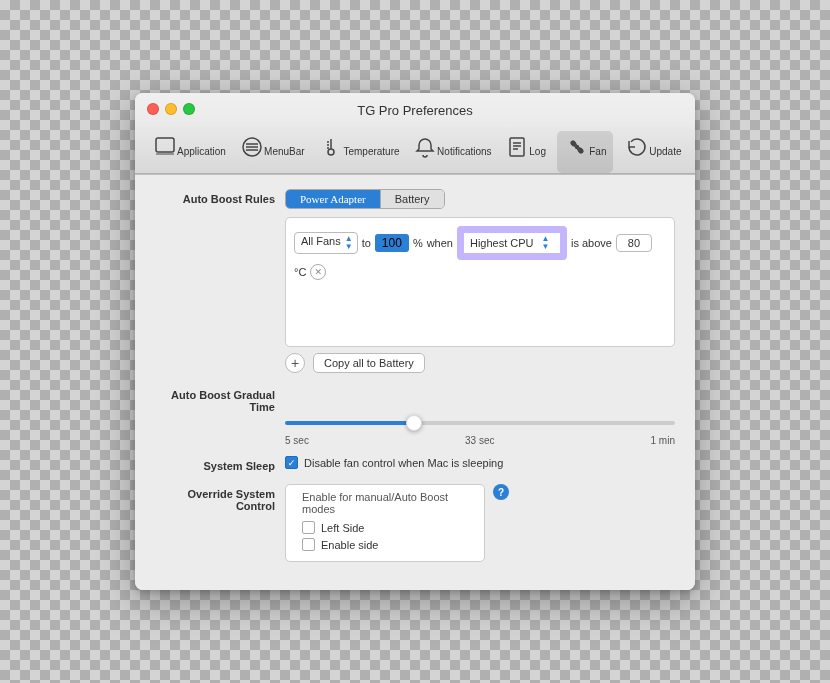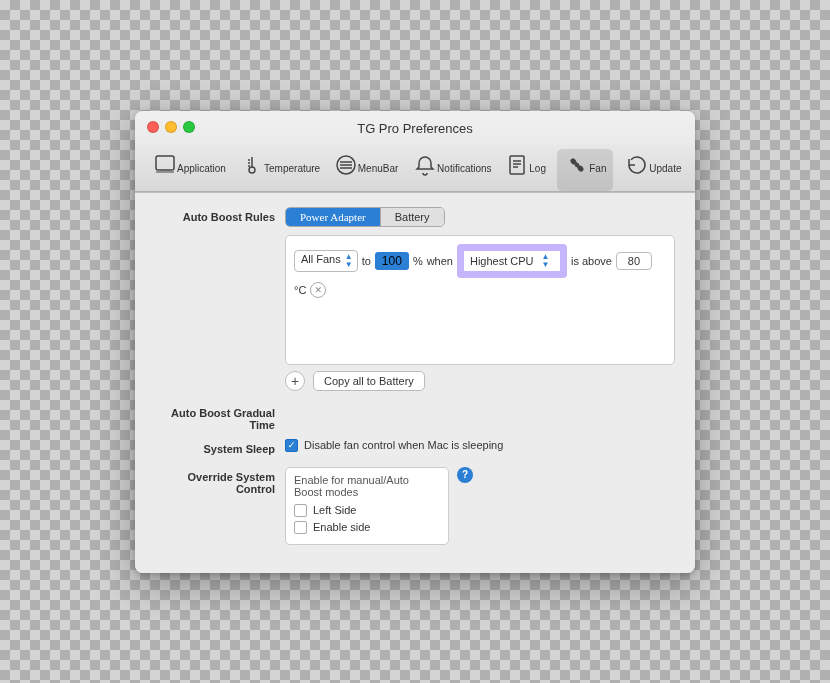--- a/index.html
+++ b/index.html
@@ -343,22 +343,22 @@
     .checkbox-label {
       font-size: 11px;
       color: #333;
     }
 
     
     .override-box {
       background: white;
       border: 1px solid #ccc;
       border-radius: 5px;
-      padding: 6px 8px;
-      width: 164px;
+      padding: 6px 16px;
+      width: 200px;
     }
     .override-title {
       font-size: 11px;
       color: #555;
       margin-bottom: 6px;
     }
     .override-row {
       display: flex;
       align-items: center;
       gap: 6px;
@@ -410,39 +410,39 @@
             <rect x="3" y="3" width="18" height="14" rx="2"></rect>
             <line x1="3" y1="19" x2="21" y2="19" stroke-width="1.2"></line>
           </svg>
         </div>
         <span class="toolbar-label">Application</span>
       </div>
 
       <div class="toolbar-item">
         <div class="toolbar-icon">
           <svg viewBox="0 0 24 24" fill="none" stroke="#444" stroke-width="1.5">
+            <circle cx="12" cy="12" r="9"></circle>
+            <line x1="6" y1="9" x2="18" y2="9"></line>
+            <line x1="6" y1="12" x2="18" y2="12"></line>
+            <line x1="6" y1="15" x2="18" y2="15"></line>
+          </svg>
+        </div>
+        <span class="toolbar-label">MenuBar</span>
+      </div>
+
+      <div class="toolbar-item">
+        <div class="toolbar-icon">
+          <svg viewBox="0 0 24 24" fill="none" stroke="#444" stroke-width="1.5">
             <path d="M12 4 v10 m0 0 a3 3 0 1 0 0 6 a3 3 0 0 0 0-6z"></path>
             <line x1="8" y1="7" x2="10" y2="7"></line>
             <line x1="8" y1="10" x2="10" y2="10"></line>
             <line x1="8" y1="13" x2="10" y2="13"></line>
           </svg>
         </div>
         <span class="toolbar-label">Temperature</span>
-      </div>
-
-      <div class="toolbar-item">
-        <div class="toolbar-icon">
-          <svg viewBox="0 0 24 24" fill="none" stroke="#444" stroke-width="1.5">
-            <circle cx="12" cy="12" r="9"></circle>
-            <line x1="6" y1="9" x2="18" y2="9"></line>
-            <line x1="6" y1="12" x2="18" y2="12"></line>
-            <line x1="6" y1="15" x2="18" y2="15"></line>
-          </svg>
-        </div>
-        <span class="toolbar-label">MenuBar</span>
       </div>
 
       <div class="toolbar-item">
         <div class="toolbar-icon">
           <svg viewBox="0 0 24 24" fill="none" stroke="#444" stroke-width="1.5">
             <path d="M6 10 a6 6 0 0 1 12 0 v4 l2 2 H4 l2-2 z"></path>
             <path d="M10 20 a2 2 0 0 0 4 0"></path>
           </svg>
         </div>
         <span class="toolbar-label">Notifications</span>
@@ -529,20 +529,34 @@
         
         <div class="rules-footer">
           <div class="add-btn">+</div>
           <button class="copy-btn">Copy all to Battery</button>
         </div>
       </div>
     </div>
 
     <div style="display: flex; margin-bottom: 0px; margin-top: 0px; align-items: center;">
       <div class="section-label" style="width:130px;text-align:right;padding-right:10px;font-size:11px;font-weight:600;color:#333;padding-top:4px;flex-shrink:0;">Auto Boost Gradual Time</div>
+    </div>
+      <div class="slider-section">
+      <div class="slider-track-row">
+
+        <div class="slider-wrapper">
+          <div class="slider-track"></div>
+          <div class="slider-thumb"></div>
+        </div>
+      </div>
+      <div class="slider-labels">
+        <span>5 sec</span>
+        <span>33 sec</span>
+        <span>1 min</span>
+      </div>
     </div>
 
     <div class="section-row" style="margin-top:8px;">
       <div class="section-label">System Sleep</div>
       <div class="section-content">
         <div class="checkbox-row">
           <div class="checkbox-checked"></div>
           <span class="checkbox-label">Disable fan control when Mac is sleeping</span>
         </div>
       </div>

